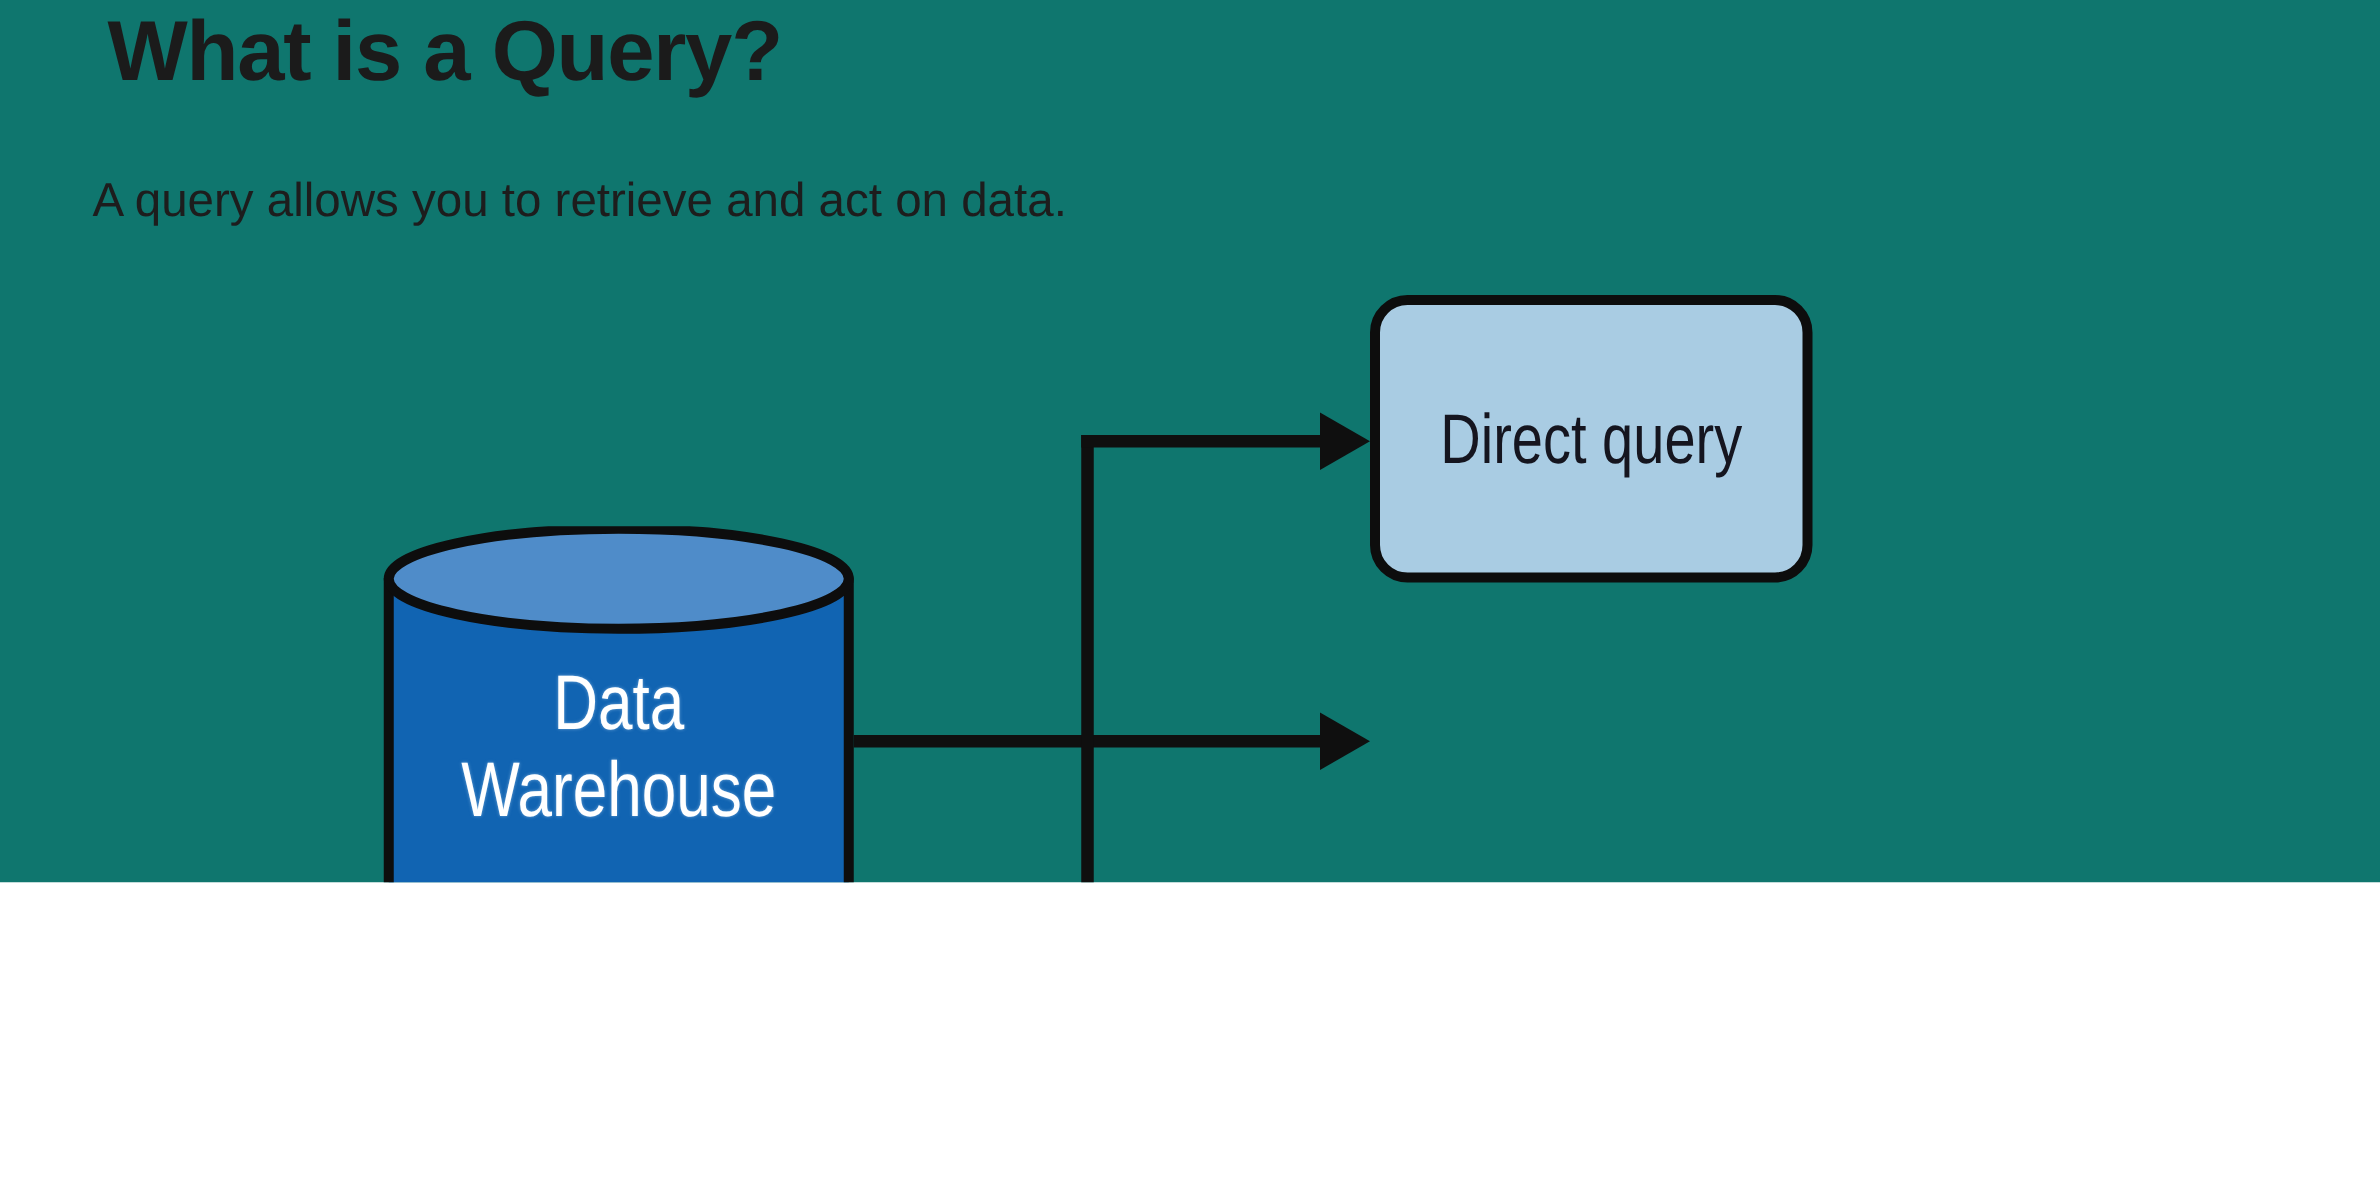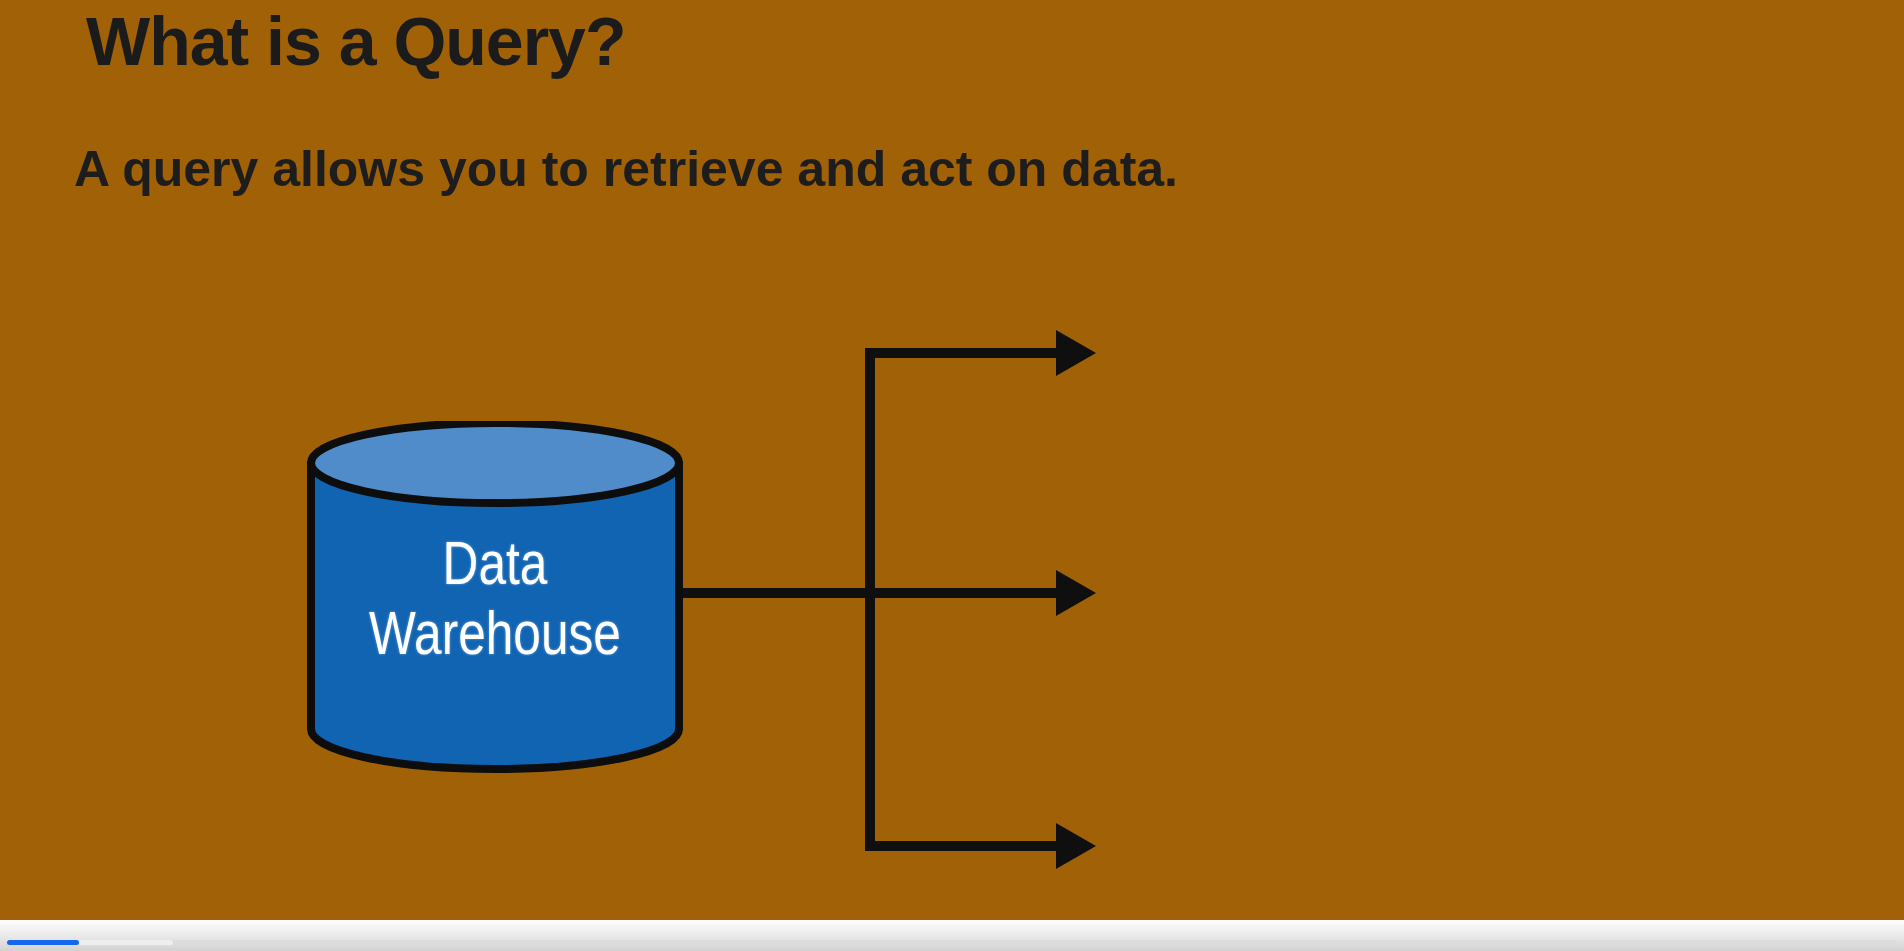--- a/index.html
+++ b/index.html
@@ -4,42 +4,42 @@
 <style>
   html, body {
     margin: 0;
     padding: 0;
     background: #ffffff;
     font-family: "Liberation Sans", sans-serif;
   }
   .stage {
     position: relative;
     width: 1904px;
-    height: 951px;
-    background: #a16207;
+    height: 706px;
+    background: #0f766e;
     overflow: hidden;
   }
 
   
   .slide-title {
     position: absolute;
     left: 86px;
     top: 2px;
     font-size: 68px;
     font-weight: 700;
     letter-spacing: -1px;
     color: #1b1b1b;
     white-space: nowrap;
   }
   .slide-subtitle {
     position: absolute;
     left: 74px;
     top: 140px;
-    font-size: 50px;
-    font-weight: 700;
+    font-size: 38px;
+    font-weight: 400;
     color: #1d1d1d;
     white-space: nowrap;
   }
 
   
   .cylinder-wrap {
     position: absolute;
     left: 305px;
     top: 421px;
     width: 380px;
@@ -162,20 +162,23 @@
 
   <div class="line" style="left:683px; top:588px; width:377px; height:10px;"></div>
   <div class="line" style="left:865px; top:348px; width:10px; height:503px;"></div>
   <div class="line" style="left:865px; top:348px; width:195px; height:10px;"></div>
   <div class="line" style="left:865px; top:841px; width:195px; height:10px;"></div>
 
   <div class="arrowhead" style="left:1056px; top:330px;"></div>
   <div class="arrowhead" style="left:1056px; top:570px;"></div>
   <div class="arrowhead" style="left:1056px; top:823px;"></div>
 
+  <div class="target-box box-direct-query">
+    <div class="target-label">Direct query</div>
+  </div>
 
   <div class="player-bar">
     <div class="scrub-track">
       <div class="scrub-buffered"></div>
       <div class="scrub-fill"></div>
     </div>
   </div>
 
 
 </div>

